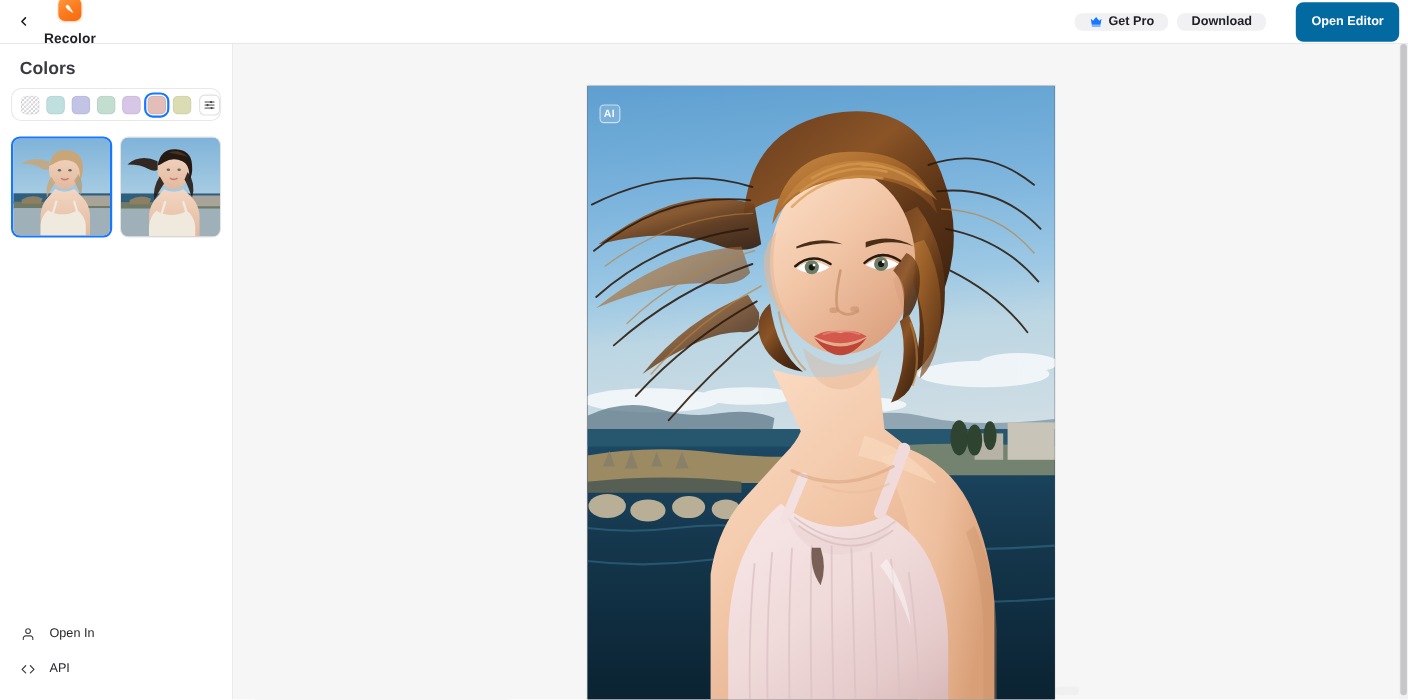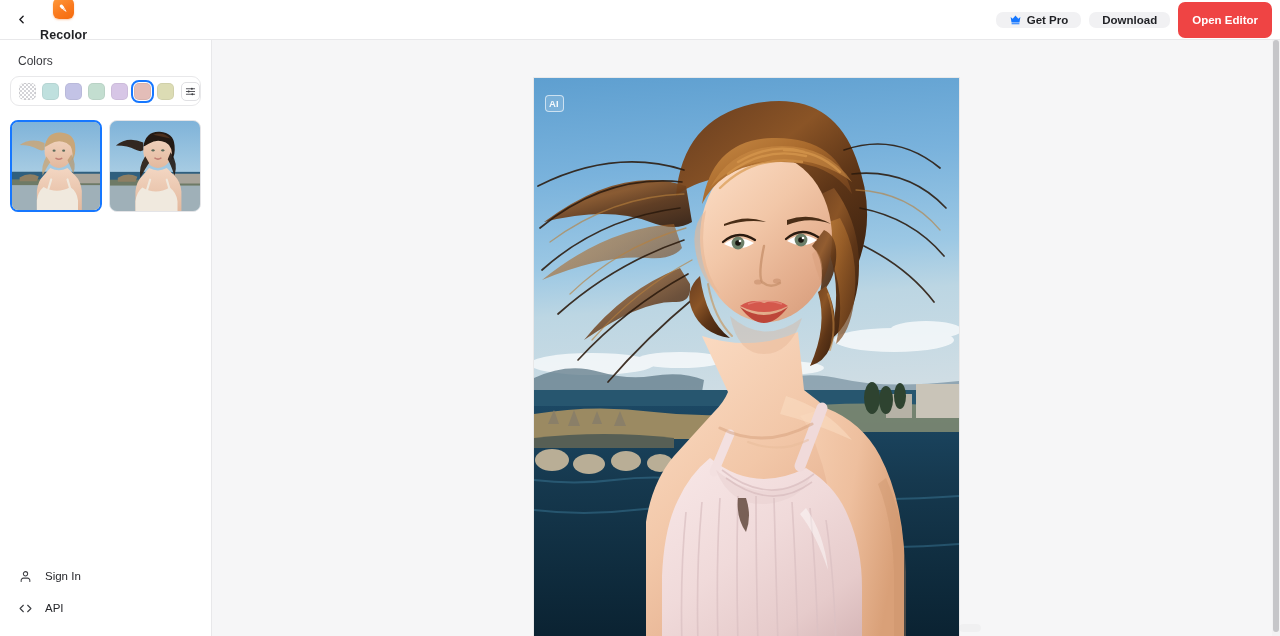--- a/index.html
+++ b/index.html
@@ -39,35 +39,35 @@
   }
   .header-actions { margin-left: auto; display: flex; align-items: center; gap: 8px; }
   .btn {
     height: 16px; border-radius: 7px; border: none;
     font-family: "Liberation Sans", sans-serif;
     font-size: 11.5px; font-weight: 700;
     display: inline-flex; align-items: center; justify-content: center;
     gap: 5px; padding: 0 13px; cursor: pointer; white-space: nowrap;
   }
   .btn-ghost { background: #f1f1f3; color: #1f2024; }
-  .btn-primary { background: #ef4444; color: #ffffff; padding: 18px 14px; }
+  .btn-primary { background: #0369a1; color: #ffffff; padding: 18px 14px; margin-left: 19px; }
 
   
   .body { flex: 1; display: flex; min-height: 0; position: relative; }
 
   
   .sidebar {
     width: 212px; min-width: 212px;
     background: #ffffff;
     border-right: 1px solid #e8e8ea;
     display: flex; flex-direction: column;
     position: relative;
   }
   .section-label {
-    font-size: 12px; color: #3a3b40; font-weight: 400;
+    font-size: 16px; color: #3a3b40; font-weight: 700;
     padding: 14px 0 8px 18px;
   }
   .swatch-bar {
     margin: 0 10px;
     height: 30px;
     border: 1px solid #e8e8ea;
     border-radius: 9px;
     background: #ffffff;
     display: flex; align-items: center;
     gap: 6px; padding: 0 8px;
@@ -292,21 +292,21 @@
       <div class="sidebar-spacer"></div>
 
       <div class="sidebar-footer">
         <div class="nav-item">
           <span class="nav-ico">
             <svg width="13" height="13" viewBox="0 0 24 24" fill="none" stroke="currentColor" stroke-width="1.9" stroke-linecap="round" stroke-linejoin="round">
                 <path d="M20 21v-2a4 4 0 0 0-4-4H8a4 4 0 0 0-4 4v2"></path>
                 <circle cx="12" cy="7" r="4"></circle>
               </svg>
           </span>
-          <span>Sign In</span>
+          <span>Open In</span>
         </div>
         <div class="nav-item">
           <span class="nav-ico">
             <svg width="13" height="13" viewBox="0 0 24 24" fill="none" stroke="currentColor" stroke-width="2.1" stroke-linecap="round" stroke-linejoin="round">
                 <polyline points="16 18 22 12 16 6"></polyline>
                 <polyline points="8 6 2 12 8 18"></polyline>
               </svg>
           </span>
           <span>API</span>
         </div>

